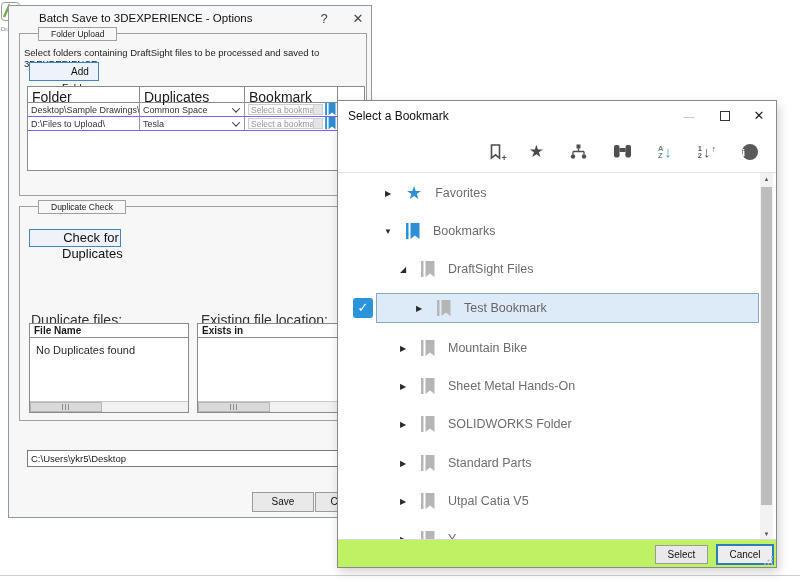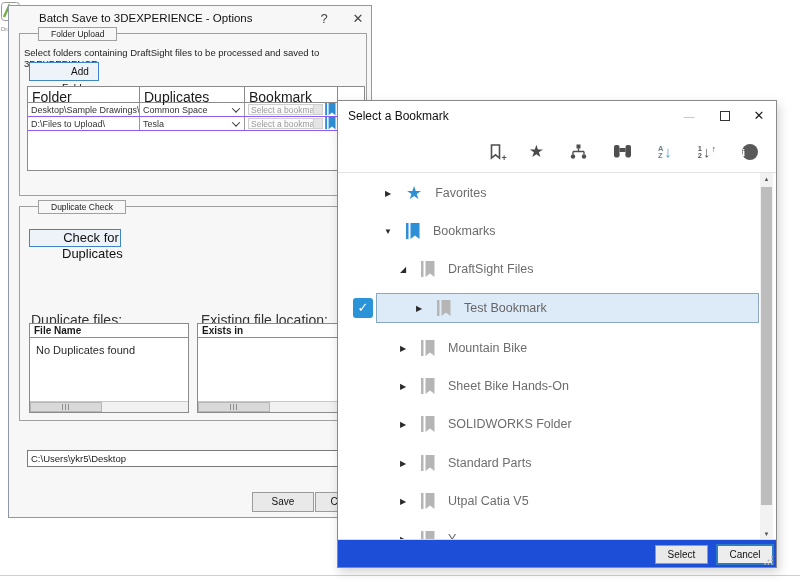--- a/index.html
+++ b/index.html
@@ -94,21 +94,21 @@
   .tstar { font-size:18px; color:#2e8fd5; line-height:18px; }
   .trow-sel { position:absolute; left:32px; top:120px; width:383px; height:30px; background:#dcebf7; border:1px solid #8aa8c0; display:flex; align-items:center; gap:13px; padding-left:37px; font-size:12.5px; color:#666; }
   .cbx { position:absolute; left:9px; top:125px; width:20px; height:20px; background:#2b93d8; border-radius:3px; color:#fff; font-size:13px; text-align:center; line-height:20px; }
 
   .vscroll { position:absolute; right:0; top:0; bottom:0; width:13px; background:#f2f2f2; }
   .varrow { position:absolute; left:0; right:0; height:13px; font-size:6px; color:#555; text-align:center; line-height:13px; }
   .vup { top:0; } .vdown { bottom:0; }
   .vthumb { position:absolute; left:1px; right:1px; top:14px; height:318px; background:#bdbdbd; }
 
   
-  .bfooter { position:absolute; left:0; right:0; bottom:0; height:28px; background:#1d4ed8; border-top:1px solid #d9d9d9; }
+  .bfooter { position:absolute; left:0; right:0; bottom:0; height:28px; background:#bef264; border-top:1px solid #d9d9d9; }
   .selectbtn { position:absolute; left:317px; top:5px; width:53px; height:19px; line-height:17px; }
   .cancelbtn2 { position:absolute; left:378px; top:4px; width:58px; height:21px; line-height:18px; border:2px solid #2f7bc0; background:#ededed; }
   .rgrip { position:absolute; right:2px; bottom:2px; }
 </style>
 </head>
 <body>
 
 <div class="page">
   <div class="page-bottom-line"></div>
 
@@ -321,21 +321,21 @@
       </div>
 
       <div class="titem" style="left:54px; top:201px;">
         <span class="arrow">▶</span>
         <span class="ticon-slot">
           <svg width="14" height="17" viewBox="0 0 14 17">
               <rect x="0" y="0" width="2.5" height="16" fill="#b5b5b5"></rect>
               <path d="M4.5 0 h9 v16 l-4.5 -3.6 L4.5 16 z" fill="#b5b5b5"></path>
             </svg>
         </span>
-        <span>Sheet Bike Hands-On</span>
+        <span>Sheet Metal Hands-On</span>
       </div>
 
       <div class="titem" style="left:54px; top:239px;">
         <span class="arrow">▶</span>
         <span class="ticon-slot">
           <svg width="14" height="17" viewBox="0 0 14 17">
               <rect x="0" y="0" width="2.5" height="16" fill="#b5b5b5"></rect>
               <path d="M4.5 0 h9 v16 l-4.5 -3.6 L4.5 16 z" fill="#b5b5b5"></path>
             </svg>
         </span>

